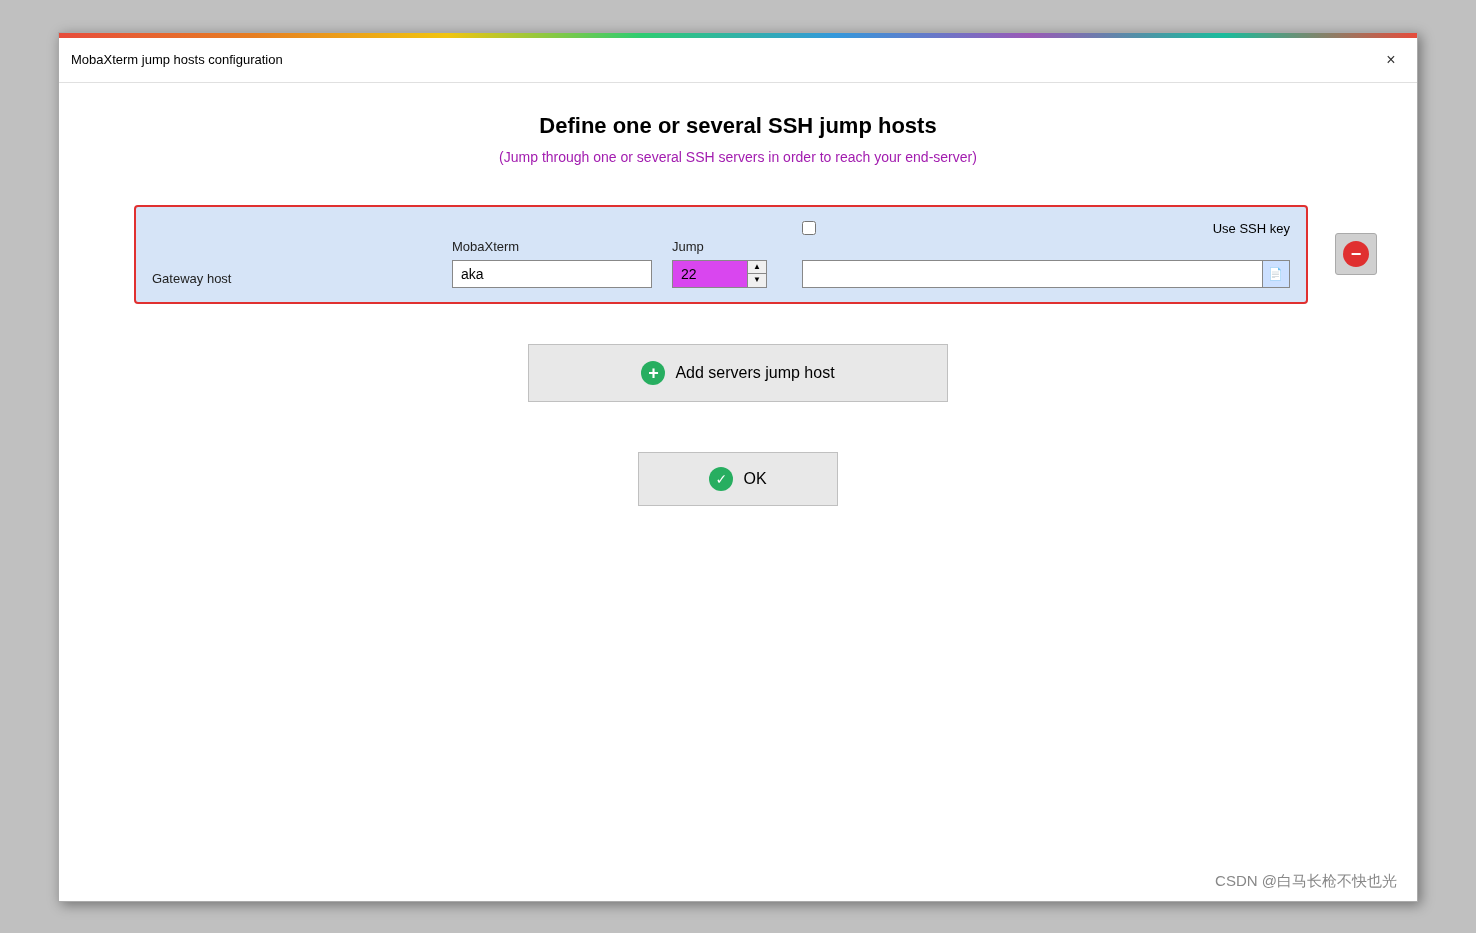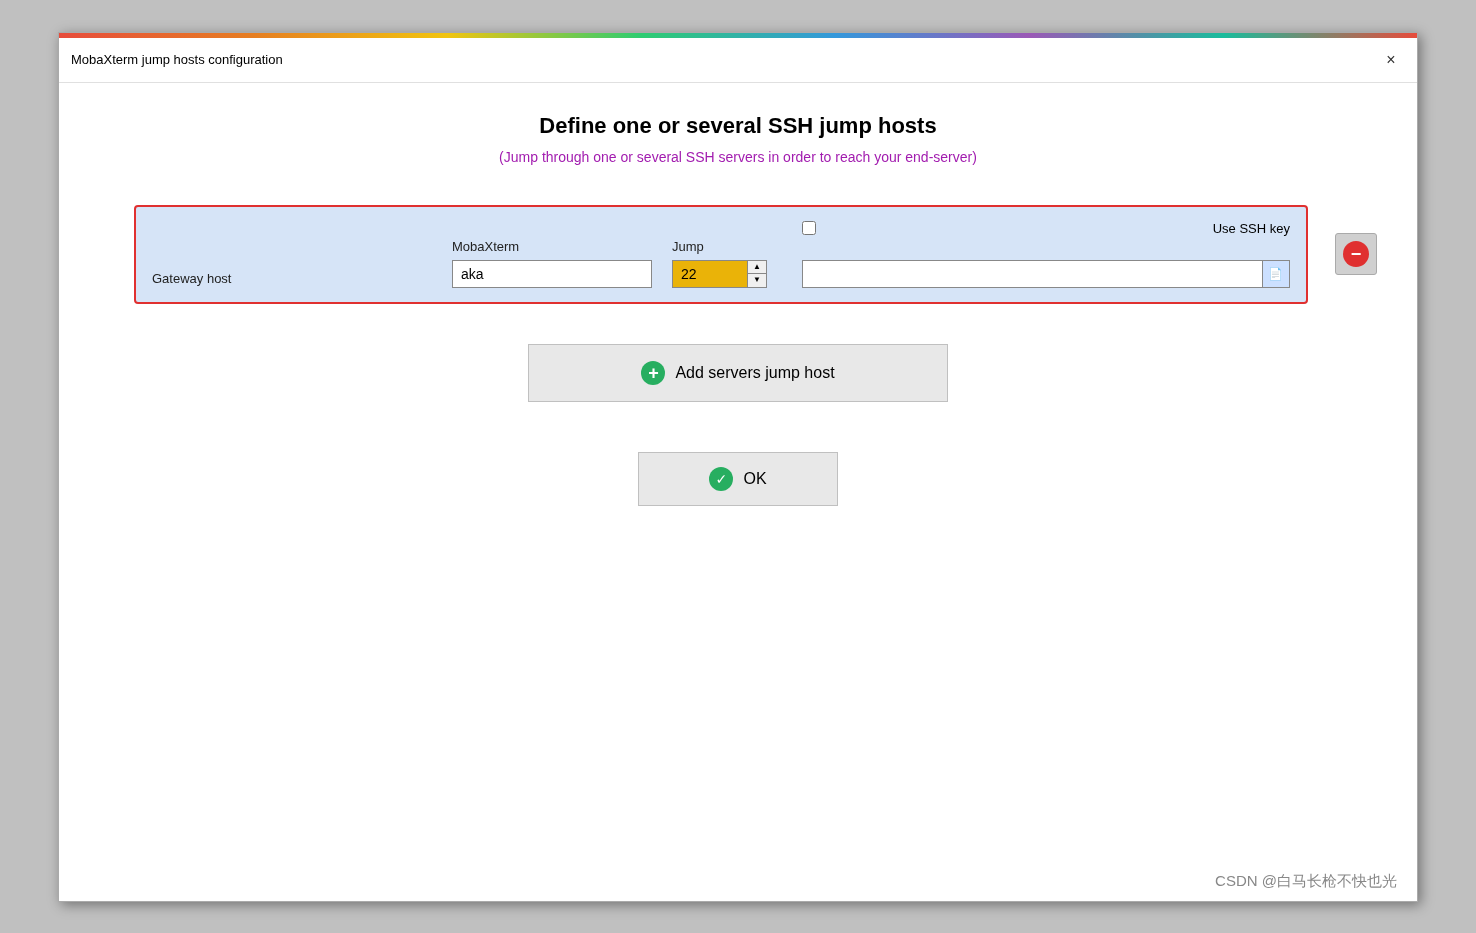--- a/index.html
+++ b/index.html
@@ -156,21 +156,21 @@
 
     .port-wrapper {
       display: flex;
       align-items: center;
     }
 
     .port-input {
       width: 75px;
       padding: 5px 8px;
       border: 1px solid #888;
-      background: #eab308;
+      background: #d946ef;
       font-size: 14px;
       outline: none;
       height: 28px;
       border-right: none;
     }
 
     .port-spinners {
       display: flex;
       flex-direction: column;
       border: 1px solid #888;

